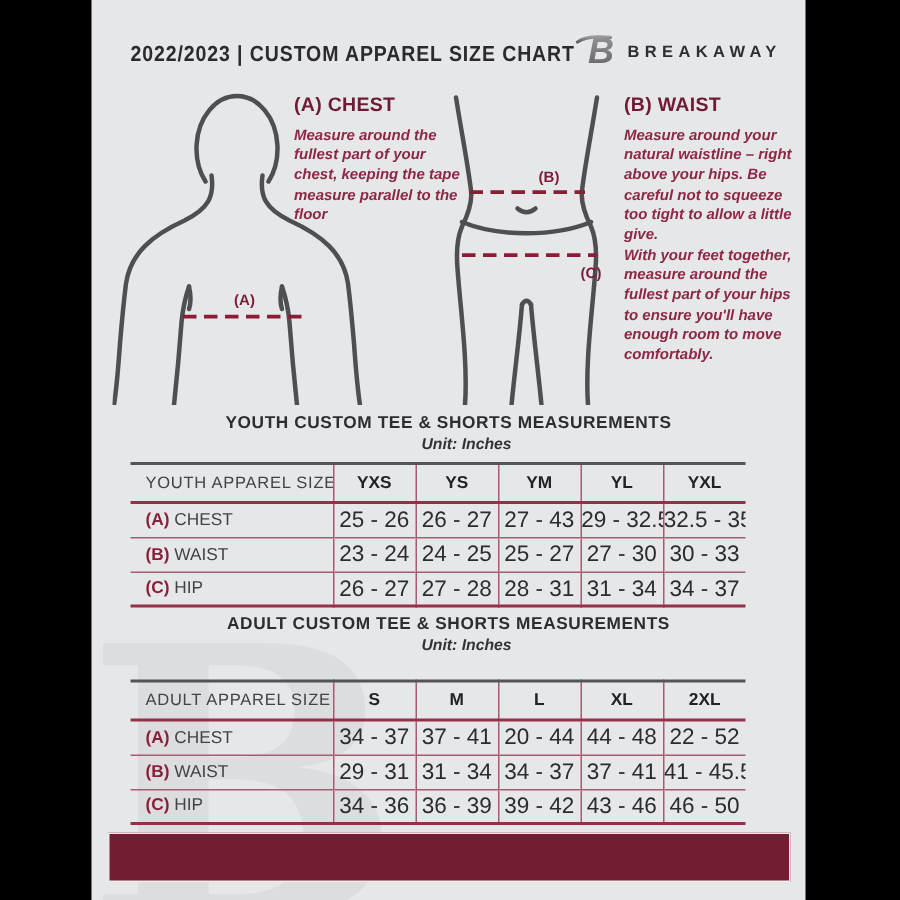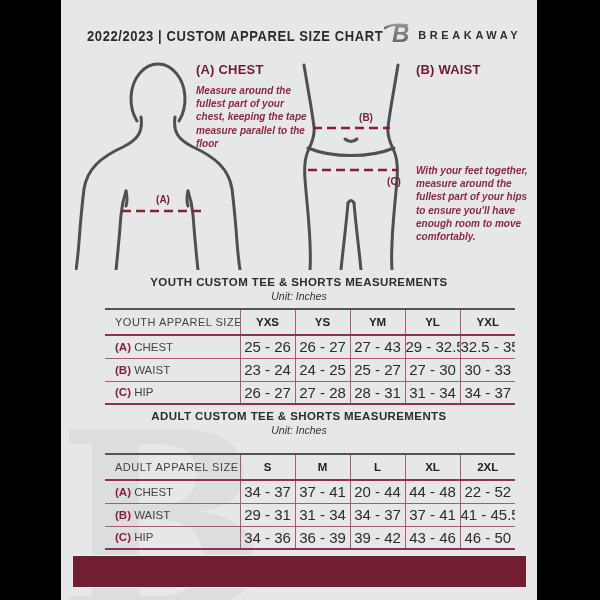--- a/index.html
+++ b/index.html
@@ -30,27 +30,27 @@
   .instr-b { left:355px; top:62px;  width:112px; }
   .instr-c { left:355px; top:164px; width:120px; }
 
   .fig { position:absolute; z-index:1; }
   .fig-torso { left:14px;  top:55px; }
   .fig-lower { left:221px; top:55px; }
 
   
   .sec-title { position:absolute; left:0; width:476px; text-align:center; z-index:2;
                font-weight:bold; font-size:11.5px; color:#2d2d2f; letter-spacing:0.4px; }
-  .sec-unit  { position:absolute; left:0; width:476px; text-align:center; z-index:2;
-               font-style:italic; font-weight:normal; font-size:10.5px; color:#333335; }
+  .sec-unit  { position:absolute; left:12px; width:476px; text-align:center; z-index:2;
+               font-style:italic; font-weight:bold; font-size:10.5px; color:#333335; }
   .yt-title { top:276px; } .yt-unit { top:290px; }
   .ad-title { top:410px; } .ad-unit { top:424px; }
 
   
-  table { position:absolute; left:44px; width:410px; z-index:2;
+  table { position:absolute; left:26px; width:410px; z-index:2;
           border-collapse:collapse; table-layout:fixed;
           border-top:2px solid #545457; border-bottom:2px solid #93304a; }
   .yt-table { top:308px; } .ad-table { top:442px;margin-top:11px; }
   thead tr { border-bottom:2px solid #93304a; height:26px; }
   tbody tr { height:23px; border-top:1px solid #a65b70; }
   th, td { border-left:1px solid #a65b70; padding:0; vertical-align:middle;
            white-space:nowrap; overflow:hidden; }
   th:first-child, td:first-child { border-left:none; }
   .size-col-hdr { font-weight:normal; font-size:11px; color:#434345; letter-spacing:0.5px;
                   text-align:left; padding-left:10px; }
@@ -124,20 +124,21 @@
       <text x="112" y="130" text-anchor="middle" font-size="10" font-weight="bold" fill="#7a1c35">(C)</text>
     </svg>
   </div>
 
   <div class="instr instr-a">
     <h3>(A) CHEST</h3>
     <p>Measure around the fullest part of your chest, keeping the tape measure parallel to the floor</p>
   </div>
   <div class="instr instr-b">
     <h3>(B) WAIST</h3>
+    <p>Measure around your natural waistline – right above your hips. Be careful not to squeeze too tight to allow a little give.</p>
   </div>
   <div class="instr instr-c">
     <p>With your feet together, measure around the fullest part of your hips to ensure you'll have enough room to move comfortably.</p>
   </div>
 
   <div class="sec-title yt-title">YOUTH CUSTOM TEE &amp; SHORTS MEASUREMENTS</div>
   <div class="sec-unit yt-unit">Unit: Inches</div>
 
   <table class="yt-table">
     <colgroup>

